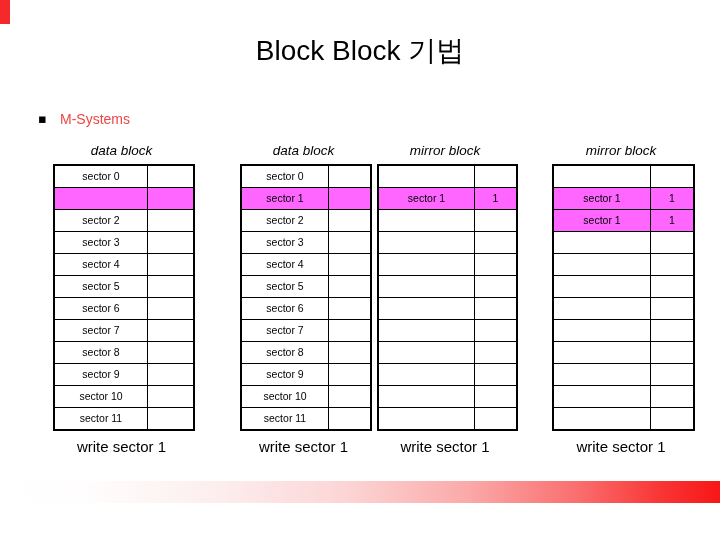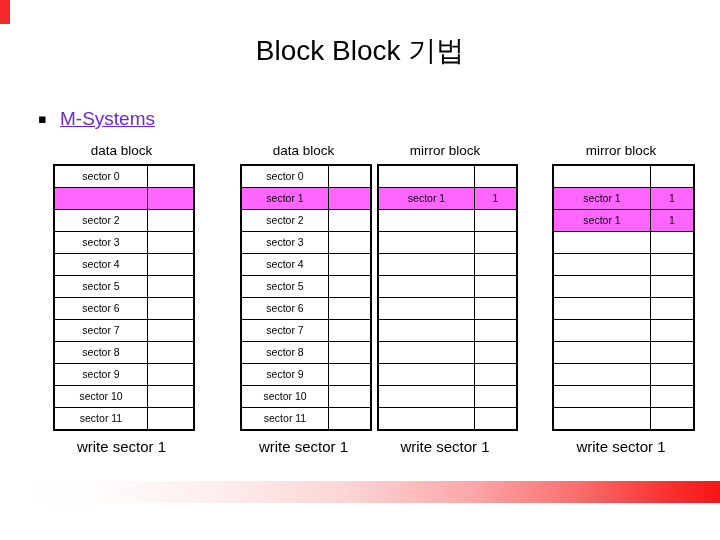--- a/index.html
+++ b/index.html
@@ -54,38 +54,38 @@
     gap: 0px;
   }
   #bullet-glyph {
     width: 22px;
     font-size: 13px;
     color: #000000;
     line-height: 22px;
     font-family: "DejaVu Sans", sans-serif;
   }
   #bullet-text {
-    font-size: 19px;
-    color: #6d28d9;
+    font-size: 14px;
+    color: #ef4444;
     line-height: 22px;
     white-space: nowrap;
-    text-decoration: underline;
   }
 
   
   .block-panel {
     position: absolute;
   }
   .block-header {
     text-align: center;
     font-size: 13.5px;
     color: #000000;
     line-height: 17px;
     white-space: nowrap;
     margin-bottom: 5px;
+    font-style: italic;
   }
   table.sector-table {
     border-collapse: collapse;
     table-layout: fixed;
     border: 2px solid #000000;
     background: #ffffff;
   }
   table.sector-table td {
     border: 1px solid #000000;
     height: 21px;

